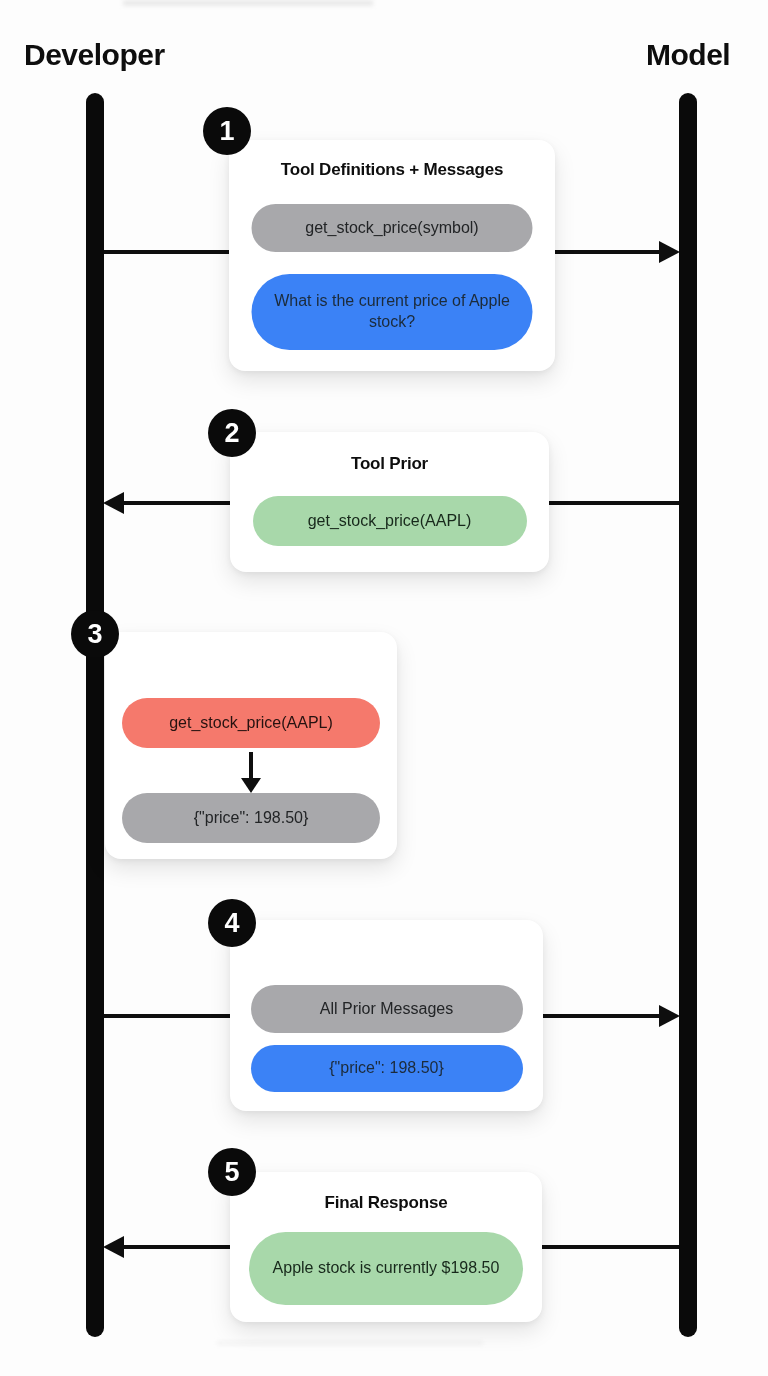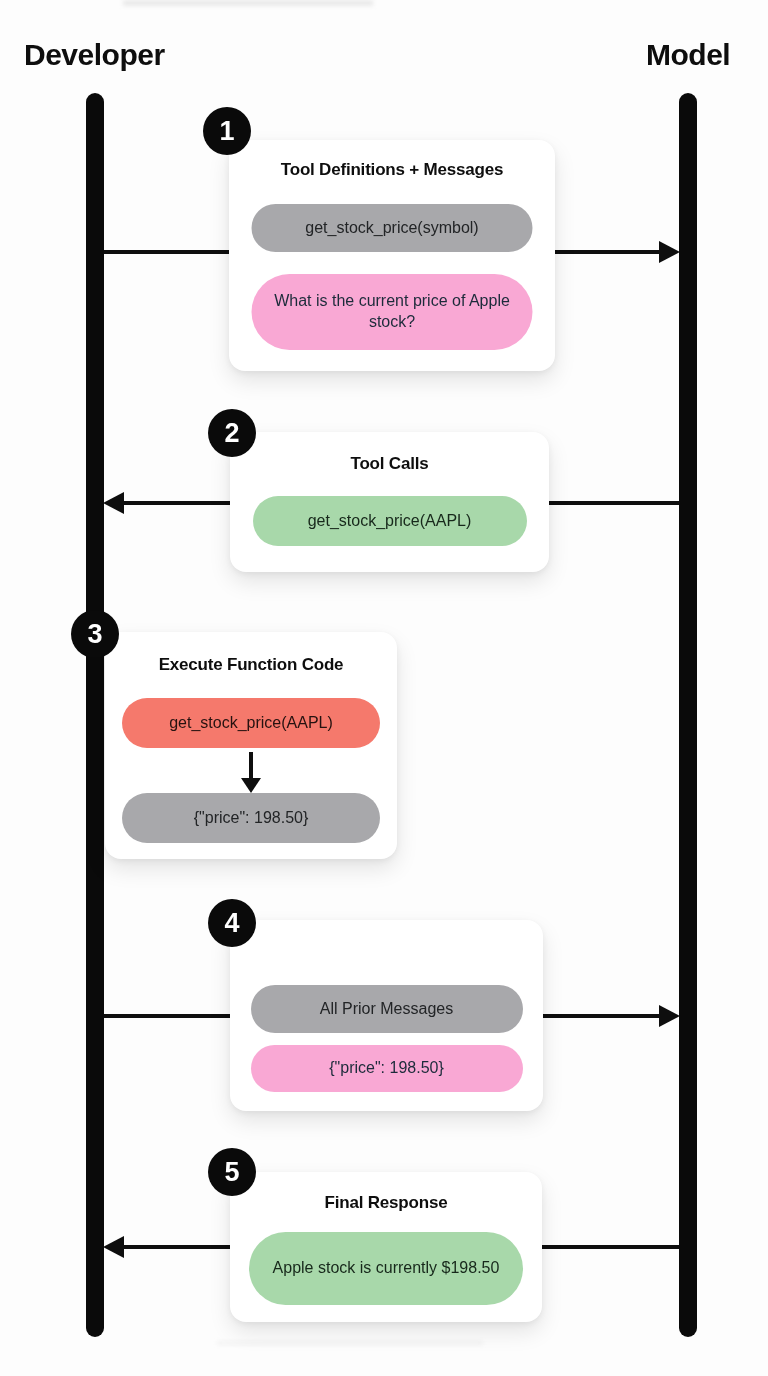--- a/index.html
+++ b/index.html
@@ -45,21 +45,21 @@
     position:absolute;left:0;right:0;text-align:center;
     font-size:17px;font-weight:700;color:#0e0e0e;letter-spacing:-0.2px;
   }
   .pill{
     position:absolute;left:50%;transform:translateX(-50%);
     border-radius:999px;display:flex;align-items:center;justify-content:center;
     text-align:center;font-size:16px;line-height:1.3;color:#202326;
     padding:0 10px;box-sizing:border-box;
   }
   .pill.gray {background:#a8a8ab;color:#222426;}
-  .pill.blue {background:#f9a8d4;color:#1c2b3a;}
+  .pill.blue {background:#3b82f6;color:#1c2b3a;}
   .pill.green{background:#a8d8aa;color:#17281b;}
   .pill.red  {background:#f5796c;color:#261210;}
   #card-1{left:229px;top:140px;width:326px;height:231px;}
   #card-1 .card-title{top:20px;}
   #pill-1a{top:64px; width:281px;height:48px;}
   #pill-1b{top:134px;width:281px;height:76px;}
   #card-2{left:230px;top:432px;width:319px;height:140px;}
   #card-2 .card-title{top:22px;}
   #pill-2a{top:64px;width:274px;height:50px;}
   #card-3{left:105px;top:632px;width:292px;height:227px;}
@@ -126,26 +126,25 @@
     <div class="head"></div>
   </div>
 
   <div class="card" id="card-1">
     <div class="card-title">Tool Definitions + Messages</div>
     <div class="pill gray" id="pill-1a">get_stock_price(symbol)</div>
     <div class="pill blue" id="pill-1b">What is the current price of Apple stock?</div>
   </div>
 
   <div class="card" id="card-2">
-    <div class="card-title">Tool Calls</div>
+    <div class="card-title">Tool Prior</div>
     <div class="pill green" id="pill-2a">get_stock_price(AAPL)</div>
   </div>
 
   <div class="card" id="card-3">
-    <div class="card-title">Execute Function Code</div>
     <div class="pill red" id="pill-3a">get_stock_price(AAPL)</div>
     <div class="down-arrow">
       <div class="stem"></div>
       <div class="tip"></div>
     </div>
     <div class="pill gray" id="pill-3b">{"price": 198.50}</div>
   </div>
 
   <div class="card" id="card-4">
     <div class="pill gray" id="pill-4a">All Prior Messages</div>

